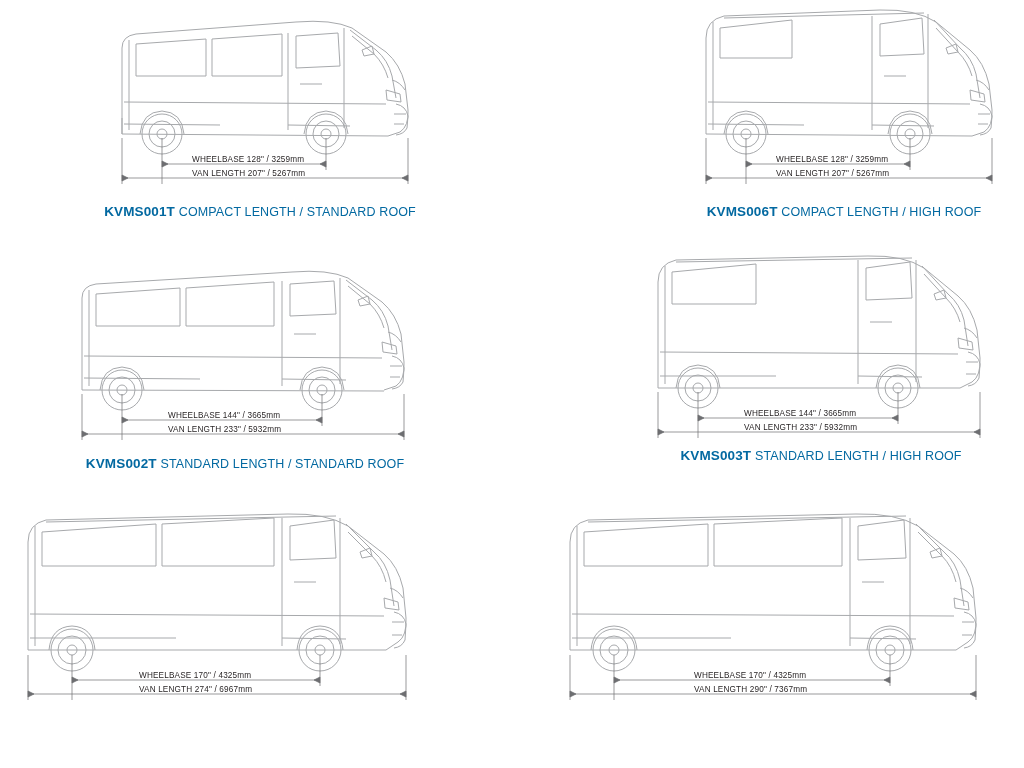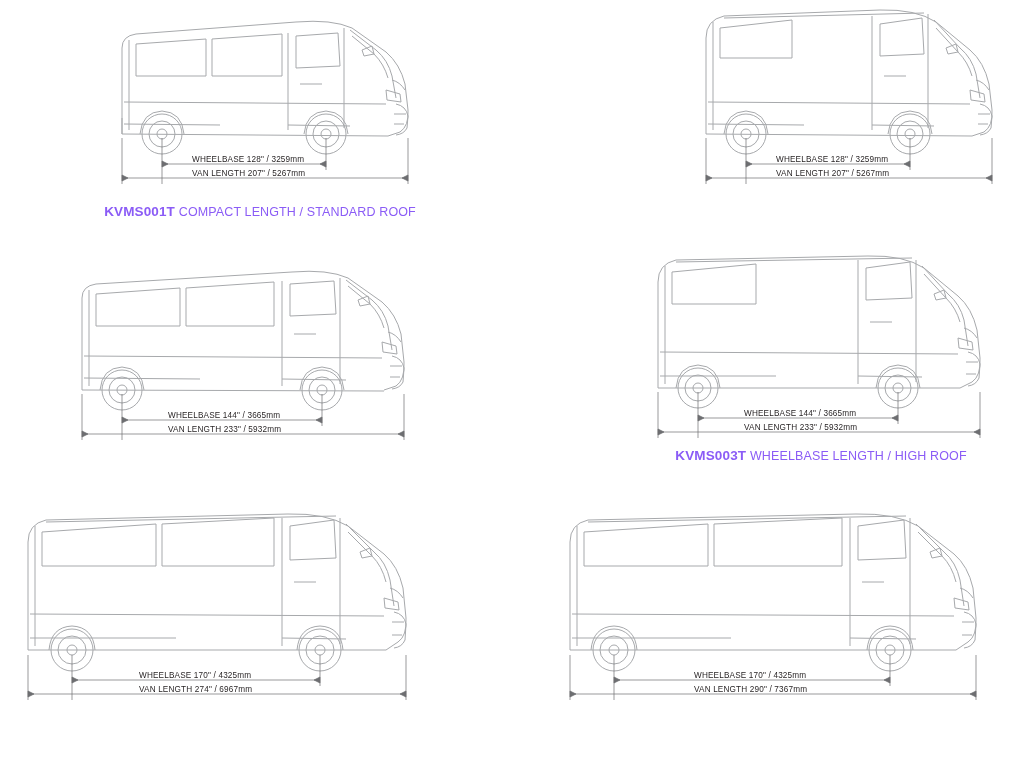--- a/index.html
+++ b/index.html
@@ -31,21 +31,21 @@
     display: block;
     width: 100%;
     height: auto;
     overflow: visible;
   }
   .caption {
     text-align: center;
     white-space: nowrap;
     font-size: 12.5px;
     letter-spacing: 0.02em;
-    color: #8b5cf6;
+    color: #0369a1;
   }
   .caption .code {
     font-weight: bold;
     font-size: 13.5px;
     letter-spacing: 0.01em;
   }
   .caption .desc {
     font-weight: normal;
     font-size: 12.5px;
     letter-spacing: 0.01em;
@@ -184,20 +184,24 @@
           <path d="M62 158 L226 158"></path>
           <path d="M22 172 L308 172"></path>
           <path d="M62 155 L68 158 L62 161 Z" fill="#6d6e71"></path>
           <path d="M226 155 L220 158 L226 161 Z" fill="#6d6e71"></path>
           <path d="M22 169 L28 172 L22 175 Z" fill="#6d6e71"></path>
           <path d="M308 169 L302 172 L308 175 Z" fill="#6d6e71"></path>
         </g>
         <text class="dim-text" x="92" y="156">WHEELBASE   128" / 3259mm</text>
         <text class="dim-text" x="92" y="170">VAN LENGTH   207" / 5267mm</text>
       </svg>
+    </div>
+    <div class="caption" style="margin-top:-2px;">
+      <span class="code">KVMS006T</span>
+      <span class="desc">COMPACT LENGTH / HIGH ROOF</span>
     </div>
   </div>
 
   <div class="van-cell" style="left:60px; top:258px; width:370px;">
     <div class="van-art">
       <svg viewBox="0 0 370 200" preserveAspectRatio="xMidYMid meet">
         <g class="ln">
 
           <path d="M22 132 L22 40 Q22 28 36 26 L232 14 Q268 11 288 20 L322 44 Q336 56 341 76 L344 104 Q345 122 336 128 L324 132"></path>
           <path d="M22 132 L324 133"></path>
@@ -239,20 +243,24 @@
           <path d="M22 176 L344 176"></path>
           <path d="M62 159 L68 162 L62 165 Z" fill="#6d6e71"></path>
           <path d="M262 159 L256 162 L262 165 Z" fill="#6d6e71"></path>
           <path d="M22 173 L28 176 L22 179 Z" fill="#6d6e71"></path>
           <path d="M344 173 L338 176 L344 179 Z" fill="#6d6e71"></path>
         </g>
         <text class="dim-text" x="108" y="160">WHEELBASE   144" / 3665mm</text>
         <text class="dim-text" x="108" y="174">VAN LENGTH   233" / 5932mm</text>
       </svg>
     </div>
+    <div class="caption" style="margin-top:-2px;">
+      <span class="code">KVMS002T</span>
+      <span class="desc">STANDARD LENGTH / STANDARD ROOF</span>
+    </div>
   </div>
 
   <div class="van-cell" style="left:636px; top:252px; width:370px;">
     <div class="van-art">
       <svg viewBox="0 0 370 200" preserveAspectRatio="xMidYMid meet">
         <g class="ln">
 
           <path d="M22 136 L22 30 Q22 12 40 8 L232 4 Q268 3 288 16 L322 44 Q336 56 341 78 L344 106 Q345 124 336 130 L324 136"></path>
           <path d="M22 136 L324 136"></path>
           <path d="M29 14 L29 132"></path>
@@ -295,21 +303,21 @@
           <path d="M262 163 L256 166 L262 169 Z" fill="#6d6e71"></path>
           <path d="M22 177 L28 180 L22 183 Z" fill="#6d6e71"></path>
           <path d="M344 177 L338 180 L344 183 Z" fill="#6d6e71"></path>
         </g>
         <text class="dim-text" x="108" y="164">WHEELBASE   144" / 3665mm</text>
         <text class="dim-text" x="108" y="178">VAN LENGTH   233" / 5932mm</text>
       </svg>
     </div>
     <div class="caption" style="margin-top:-4px;">
       <span class="code">KVMS003T</span>
-      <span class="desc">WHEELBASE LENGTH / HIGH ROOF</span>
+      <span class="desc">STANDARD LENGTH / HIGH ROOF</span>
     </div>
   </div>
 
   <div class="van-cell" style="left:6px; top:508px; width:430px;">
     <div class="van-art">
       <svg viewBox="0 0 430 210" preserveAspectRatio="xMidYMid meet">
         <g class="ln">
 
           <path d="M22 142 L22 34 Q22 16 40 12 L282 6 Q320 5 342 18 L378 46 Q392 58 397 80 L400 110 Q401 128 392 134 L380 142"></path>
           <path d="M22 142 L380 142"></path>

